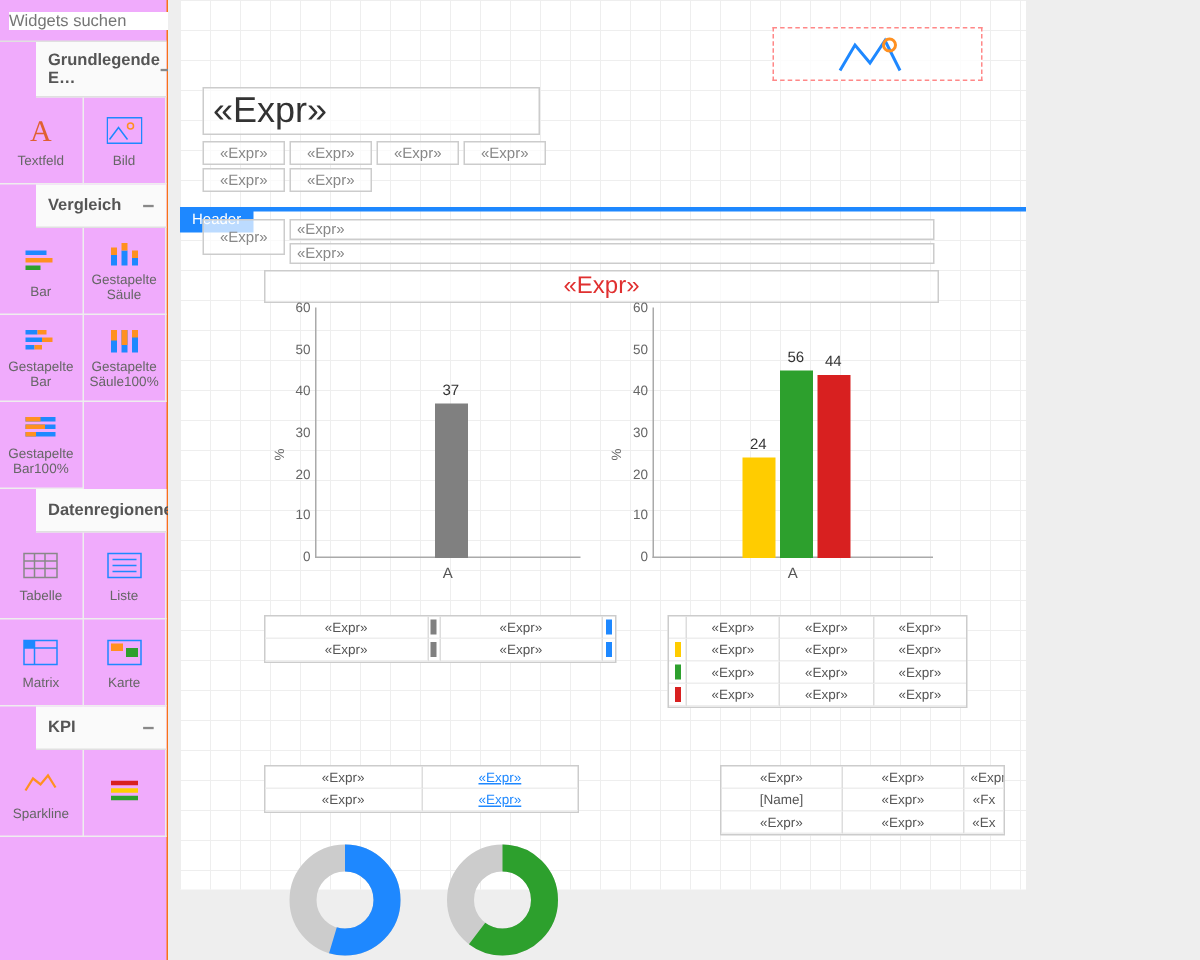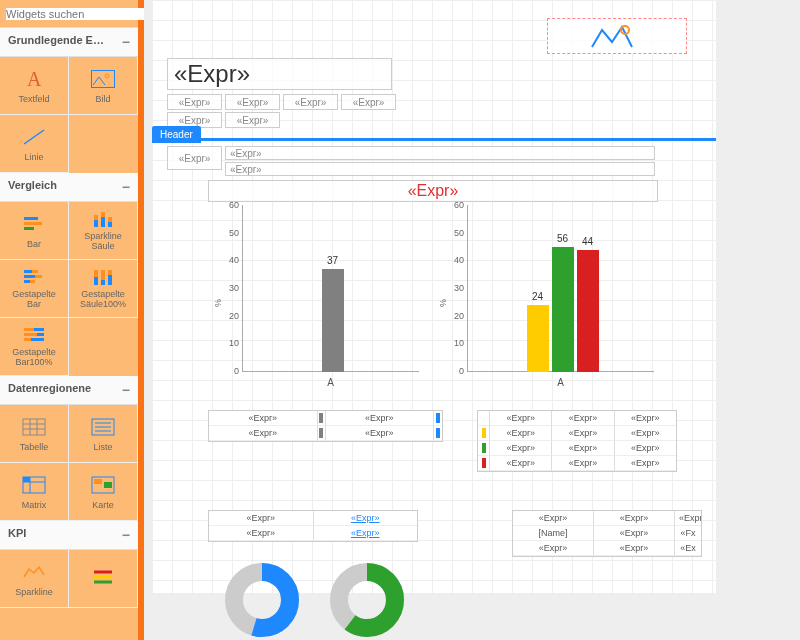--- a/index.html
+++ b/index.html
@@ -1,39 +1,39 @@
 <!DOCTYPE html>
 <html><head>
 <meta charset="utf-8">
 <style>
 * { box-sizing: border-box; margin: 0; padding: 0; }
 body { font-family: Arial, sans-serif; font-size: 11px; color: #555; background: #f5f5f5; width: 800px; height: 640px; overflow: hidden; display: flex; }
 
-.sidebar { width: 144px; background: #fdba74; border-right: 6px solid #f97316; display: flex; flex-direction: column; }
+.sidebar { width: 112px; background: #f0abfc; border-right: 1px solid #f97316; display: flex; flex-direction: column; }
 .search { display: flex; align-items: center; border-bottom: 1px solid #e0e0e0; padding: 6px; }
 .search input { border: none; outline: none; font-size: 11px; flex: 1; color: #999; }
 .search-ic { font-size: 13px; color: #999; }
 
-.sect-hdr { display: flex; justify-content: space-between; align-items: flex-start; padding: 6px 8px; font-weight: bold; font-size: 11px; color: #555; border-bottom: 1px solid #e0e0e0; background: #fafafa; }
+.sect-hdr { display: flex; justify-content: space-between; align-items: center; padding: 6px 8px; font-weight: bold; font-size: 11px; color: #555; border-bottom: 1px solid #e0e0e0; background: #fafafa; margin-left: 24px; }
 .collapse { font-size: 14px; color: #888; cursor: pointer; }
 
 .widget-grid { display: flex; flex-wrap: wrap; }
 .widget { width: 50%; border-right: 1px solid #eee; border-bottom: 1px solid #eee; display: flex; flex-direction: column; align-items: center; justify-content: center; padding: 8px 4px; cursor: pointer; height: 58px; }
 .wicon { height: 24px; width: 28px; display: flex; align-items: center; justify-content: center; margin-bottom: 4px; }
 .wlabel { font-size: 9px; color: #666; text-align: center; line-height: 1.1; }
 
 .canvas-wrap { flex: 1; background: #eee; padding: 0 8px 8px; overflow: hidden; position: relative; }
 .canvas {
   width: 564px; height: 593px; background: #fff;
   background-image: linear-gradient(#eee 1px, transparent 1px), linear-gradient(90deg, #eee 1px, transparent 1px);
   background-size: 20px 20px; position: relative;
 }
 .el { position: absolute; border: 1px solid #ccc; background: rgba(255,255,255,0.7); font-size: 10px; color: #888; display: flex; align-items: center; justify-content: center; }
 .expr-title { font-size: 24px; color: #333; justify-content: flex-start; padding-left: 6px; }
-.header-tab { position: absolute; background: #1e88ff; color: #fff; font-size: 10px; padding: 3px 8px; border-radius: 2px 2px 0 0; }
+.header-tab { position: absolute; background: #1e88ff; color: #fff; font-size: 10px; padding: 3px 8px; border-radius: 2px 2px 0 0; margin-top: 12px; }
 .header-line { position: absolute; height: 3px; background: #1e88ff; }
 .logo-box { border: 1px dashed #ff8888; background: rgba(255,255,255,0.8); }
 .red-expr { color: #e03030; font-size: 16px; }
 
 .chart { position: absolute; }
 .chart .axes { position: absolute; left: 30px; bottom: 18px; top: 0; right: 8px; border-left: 1px solid #aaa; border-bottom: 1px solid #aaa; }
 .chart .ylabel { position: absolute; left: 2px; top: 50%; transform: rotate(-90deg); font-size: 9px; color: #666; }
 .chart .bars { position: absolute; bottom: 18px; left: 34px; right: 8px; display: flex; gap: 3px; align-items: flex-end; justify-content: center; height: calc(100% - 18px); }
 .chart .bar { width: 22px; position: relative; }
 .chart .bar span { position: absolute; top: -14px; left: 0; right: 0; text-align: center; font-size: 10px; color: #333; }
@@ -77,28 +77,20 @@
     <div class="widget">
         <div class="wicon">
           <svg width="24" height="18">
             <rect x="0.5" y="0.5" width="23" height="17" fill="none" stroke="#1e88ff"></rect>
             <circle cx="16" cy="6" r="2" fill="none" stroke="#ff9020"></circle>
             <polyline points="2,15 8,7 14,15" fill="none" stroke="#1e88ff"></polyline>
           </svg>
         </div>
         <div class="wlabel">Bild</div>
       </div>
-    <div class="widget">
-        <div class="wicon">
-          <svg width="24" height="18">
-            <line x1="2" y1="16" x2="22" y2="2" stroke="#1e88ff" stroke-width="1.5"></line>
-          </svg>
-        </div>
-        <div class="wlabel">Linie</div>
-      </div>
   </div>
 
   <div class="sect-hdr">
     <span>Vergleich</span>
     <span class="collapse">−</span>
   </div>
   <div class="widget-grid">
     <div class="widget">
         <div class="wicon">
           <svg width="24" height="18">
@@ -113,21 +105,21 @@
         <div class="wicon">
           <svg width="24" height="18">
             <rect x="3" y="10" width="4" height="7" fill="#1e88ff"></rect>
             <rect x="3" y="5" width="4" height="5" fill="#ff9020"></rect>
             <rect x="10" y="7" width="4" height="10" fill="#1e88ff"></rect>
             <rect x="10" y="2" width="4" height="5" fill="#ff9020"></rect>
             <rect x="17" y="12" width="4" height="5" fill="#1e88ff"></rect>
             <rect x="17" y="7" width="4" height="5" fill="#ff9020"></rect>
           </svg>
         </div>
-        <div class="wlabel">Sparkline Säule</div>
+        <div class="wlabel">Gestapelte Säule</div>
       </div>
     <div class="widget">
         <div class="wicon">
           <svg width="24" height="18">
             <rect x="2" y="2" width="8" height="3" fill="#1e88ff"></rect>
             <rect x="10" y="2" width="6" height="3" fill="#ff9020"></rect>
             <rect x="2" y="7" width="11" height="3" fill="#1e88ff"></rect>
             <rect x="13" y="7" width="7" height="3" fill="#ff9020"></rect>
             <rect x="2" y="12" width="6" height="3" fill="#1e88ff"></rect>
             <rect x="8" y="12" width="5" height="3" fill="#ff9020"></rect>

